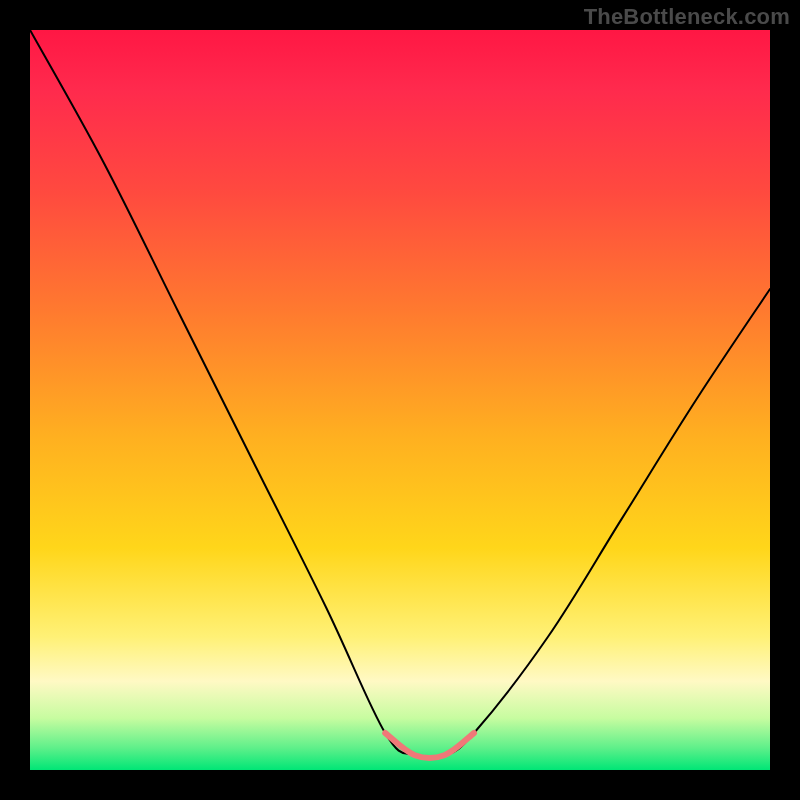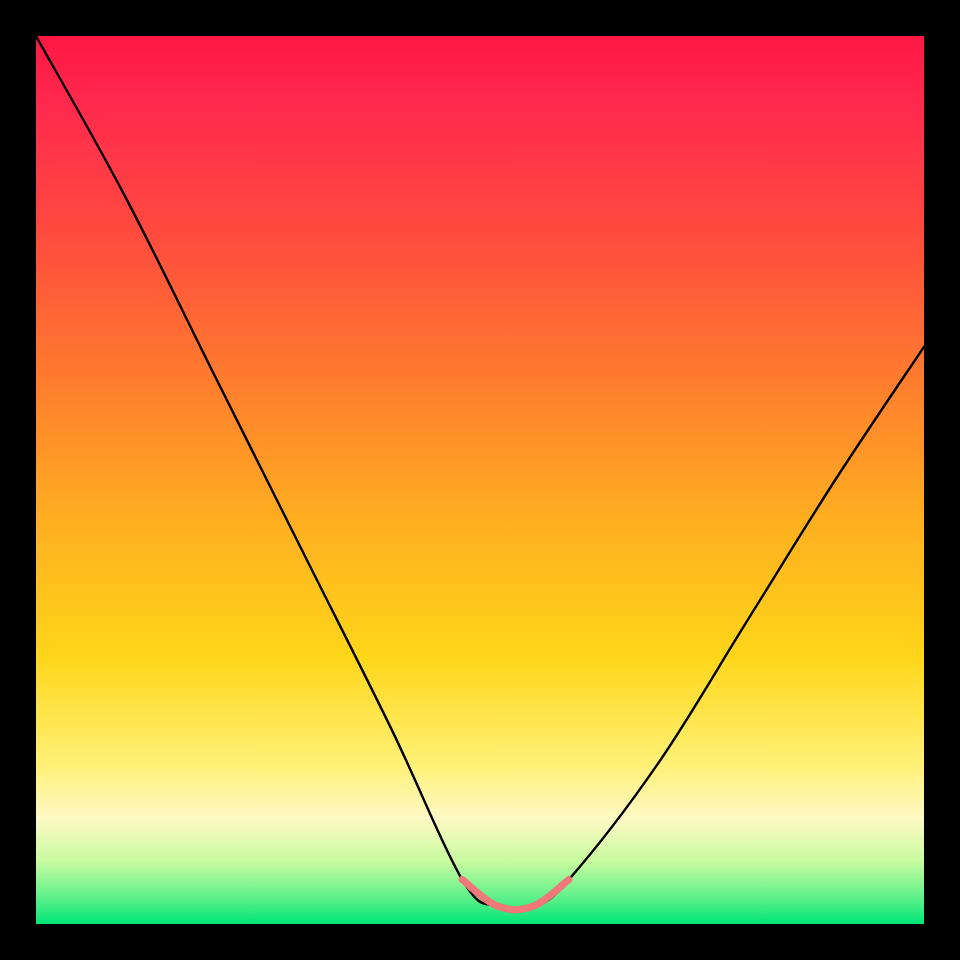--- a/index.html
+++ b/index.html
@@ -60,20 +60,21 @@
     top: 0;
     width: 100%;
     height: 100%;
     z-index: 3;
   }
 </style>
 </head>
 <body>
 
 <div class="frame">
+  <div class="watermark">TheBottleneck.com</div>
   <div class="plot-area">
     <div class="gradient"></div>
     <svg class="curve" viewBox="0 0 740 740" preserveAspectRatio="none">
       <path fill="none" stroke="#000" stroke-width="2" stroke-linecap="round" d="M 0,0 C 13.32,23.976000000000006 47.36,82.58400000000006 74,133.20000000000005 C 100.64,183.81600000000003 121.36,227.92 148,281.2 C 174.64,334.48 195.36,375.92 222,429.20000000000005 C 248.64,482.4800000000001 272.024,527.916 296,577.2 C 319.976,626.484 339.216,676.36 355.2,703 C 371.18399999999997,729.64 374.144,721.204 384.8,725.1999999999999 C 395.456,729.1959999999999 403.744,729.1959999999999 414.40000000000003,725.1999999999999 C 425.05600000000004,721.204 425.35200000000003,724.312 444,703 C 462.64799999999997,681.688 491.36,645.4280000000001 518,606.8000000000001 C 544.64,568.172 565.36,531.0239999999999 592,488.3999999999999 C 618.64,445.7759999999999 639.36,411.292 666,370 C 692.64,328.708 726.68,278.98 740,259"></path>
       <path fill="none" stroke-linecap="round" stroke="#f07878" stroke-width="6" d="M 355.2,703 C 360.528,706.996 374.144,721.204 384.8,725.1999999999999 C 395.456,729.1959999999999 403.744,729.1959999999999 414.40000000000003,725.1999999999999 C 425.05600000000004,721.204 438.672,706.996 444,703"></path>
     </svg>
   </div>
 </div>
 
 </body></html>

